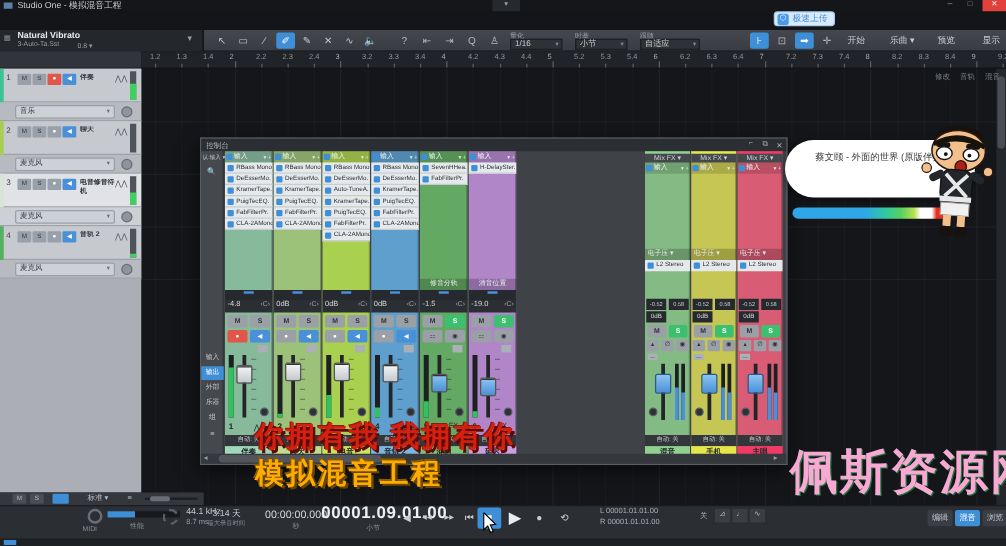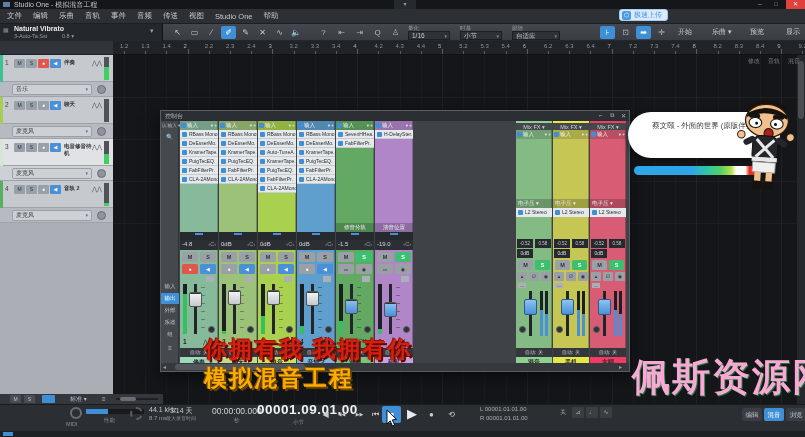--- a/index.html
+++ b/index.html
@@ -15,32 +15,20 @@
 <div id="root">
 
   <div class="abs" style="left:0;top:0;width:805px;height:9px;background:#141619;"></div>
   <div class="abs" style="left:3px;top:2px;width:7px;height:5px;background:#5a80a8;"></div>
   <div class="abs" style="left:14px;top:0;height:9px;line-height:9px;font-size:7px;color:#c8cbce;">Studio One - 模拟混音工程</div>
   <div class="abs" style="left:394px;top:0;width:22px;height:9px;background:#26292d;color:#9a9ea4;font-size:6px;text-align:center;line-height:9px;">▾</div>
   <div class="abs" style="left:752px;top:0;width:16px;height:9px;color:#9a9ea4;font-size:7px;text-align:center;line-height:8px;">–</div>
   <div class="abs" style="left:768px;top:0;width:16px;height:9px;color:#9a9ea4;font-size:6px;text-align:center;line-height:9px;">□</div>
   <div class="abs" style="left:786px;top:0;width:19px;height:9px;background:#e0413c;color:#fff;font-size:6px;text-align:center;line-height:9px;">✕</div>
 
-  <div class="abs flexrow" id="menubar" style="left:0;top:9px;width:805px;height:15px;background:#2c2f34;gap:11px;padding-left:7px;border-bottom:1px solid #1c1f23;">
-      <span style="font-size: 7.5px; color: rgb(198, 201, 205);">文件</span>
-      <span style="font-size: 7.5px; color: rgb(198, 201, 205);">编辑</span>
-      <span style="font-size: 7.5px; color: rgb(198, 201, 205);">乐曲</span>
-      <span style="font-size: 7.5px; color: rgb(198, 201, 205);">音轨</span>
-      <span style="font-size: 7.5px; color: rgb(198, 201, 205);">事件</span>
-      <span style="font-size: 7.5px; color: rgb(198, 201, 205);">音频</span>
-      <span style="font-size: 7.5px; color: rgb(198, 201, 205);">传送</span>
-      <span style="font-size: 7.5px; color: rgb(198, 201, 205);">视图</span>
-      <span style="font-size: 7.5px; color: rgb(198, 201, 205);">Studio One</span>
-      <span style="font-size: 7.5px; color: rgb(198, 201, 205);">帮助</span>
-    </div>
 
   <div class="abs flexrow" style="left:619px;top:9px;height:12px;background:#d9ebfb;border:1px solid #a6cdf2;border-radius:3px;padding:0 5px 0 2px;gap:3px;z-index:6;">
     <span class="abs" style="position:static;display:inline-block;width:9px;height:9px;background:#4a9ae8;border-radius:2px;color:#fff;font-size:6px;text-align:center;line-height:9px;">⬡</span>
     <span style="font-size:7px;color:#4a90d8;">极速上传</span>
   </div>
 
   <div class="abs" style="left:0;top:24px;width:805px;height:17px;background:linear-gradient(#44484e,#393d43);border-bottom:1px solid #24272b;"></div>
   <div class="abs" style="left:0;top:24px;width:163px;height:17px;background:#24272b;border-right:1px solid #111;">
     <span class="abs" style="left:3px;top:2px;font-size:6px;color:#8a8e94;">▦</span>
     <span class="abs" style="left:14px;top:1px;font-size:7px;font-weight:bold;color:#e8eaec;">Natural Vibrato</span>

